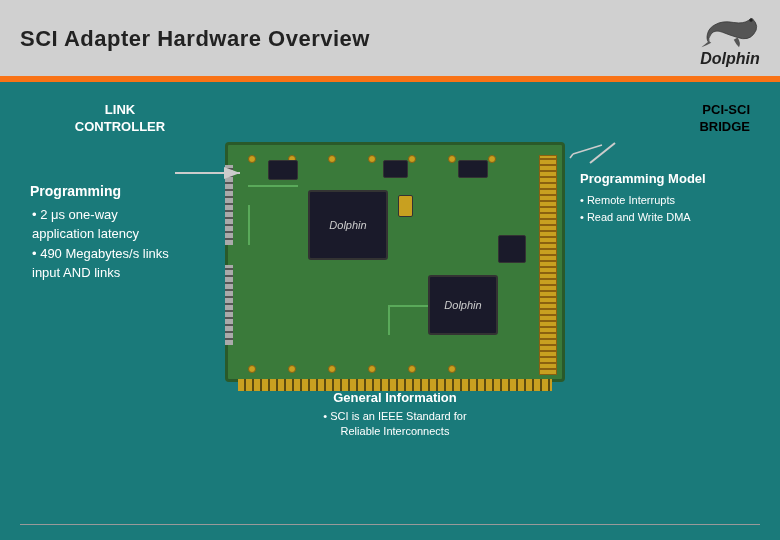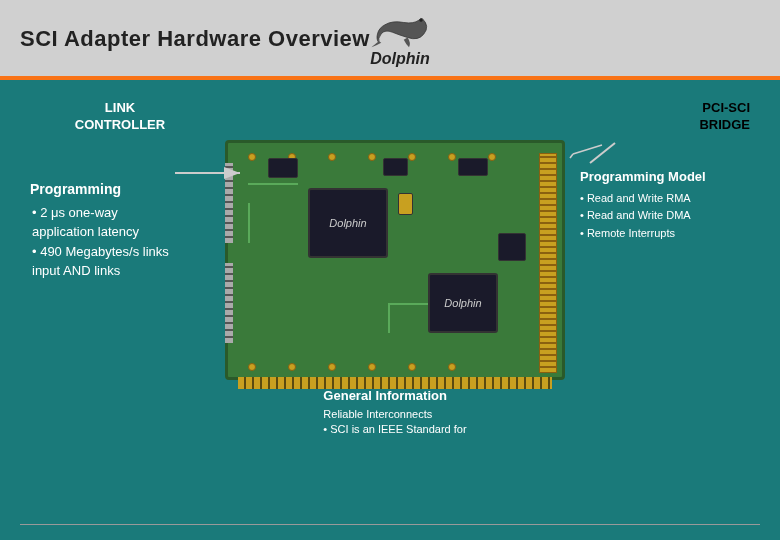--- a/index.html
+++ b/index.html
@@ -11,21 +11,22 @@
       overflow: hidden;
       position: relative;
     }
 
     
     .header {
       background: #d0d0d0;
       padding: 10px 20px 8px 20px;
       display: flex;
       align-items: center;
-      border-bottom: 4px solid #f97316;
+      justify-content: space-between;
+      border-bottom: 6px solid #f97316;
     }
     .header-title {
       font-size: 22px;
       font-weight: bold;
       color: #222;
       letter-spacing: 0.5px;
     }
     .dolphin-logo {
       display: flex;
       flex-direction: column;
@@ -221,20 +222,21 @@
       width: 8px;
       height: 8px;
       background: #c8a020;
       border-radius: 50%;
       border: 1px solid #8a6010;
     }
 
     
     .general-info {
       margin-top: 8px;
+      text-align: center;
     }
     .general-info-title {
       color: #fff;
       font-size: 13px;
       font-weight: bold;
       margin-bottom: 4px;
     }
     .general-info-item {
       color: #fff;
       font-size: 11px;
@@ -358,36 +360,35 @@
 
         <div style="position:absolute;top:40px;left:20px;width:50px;height:2px;background:#5aaa5a;"></div>
         <div style="position:absolute;top:60px;left:20px;width:2px;height:40px;background:#5aaa5a;"></div>
         <div style="position:absolute;top:160px;left:160px;width:2px;height:30px;background:#5aaa5a;"></div>
         <div style="position:absolute;top:160px;left:160px;width:40px;height:2px;background:#5aaa5a;"></div>
       </div>
     </div>
 
     <div class="general-info">
       <div class="general-info-title">General Information</div>
+      <div class="general-info-item">• SCI is an IEEE Standard for</div>
       <div class="general-info-item">  Reliable Interconnects</div>
-      <div class="general-info-item">• SCI is an IEEE Standard for</div>
     </div>
   </div>
 
   <div class="right-panel">
     <div class="pci-sci-label">
       <span style="white-space:pre-line;">PCI-SCI
 BRIDGE</span>
     </div>
 
     <div class="programming-model-section">
       <div class="programming-model-title">Programming Model</div>
-      <div class="programming-model-item">• Read and Write RMA</div>
+      <div class="programming-model-item">• Remote Interrupts</div>
       <div class="programming-model-item">• Read and Write DMA</div>
-      <div class="programming-model-item">• Remote Interrupts</div>
     </div>
   </div>
 
 </div>
 
 <div class="bottom-divider"></div>
 
 <svg style="position:absolute;top:58px;left:0;width:780px;height:480px;pointer-events:none;">
 
   <line x1="175" y1="115" x2="240" y2="115" stroke="#cccccc" stroke-width="2" marker-end="url(#arrowhead)"></line>

